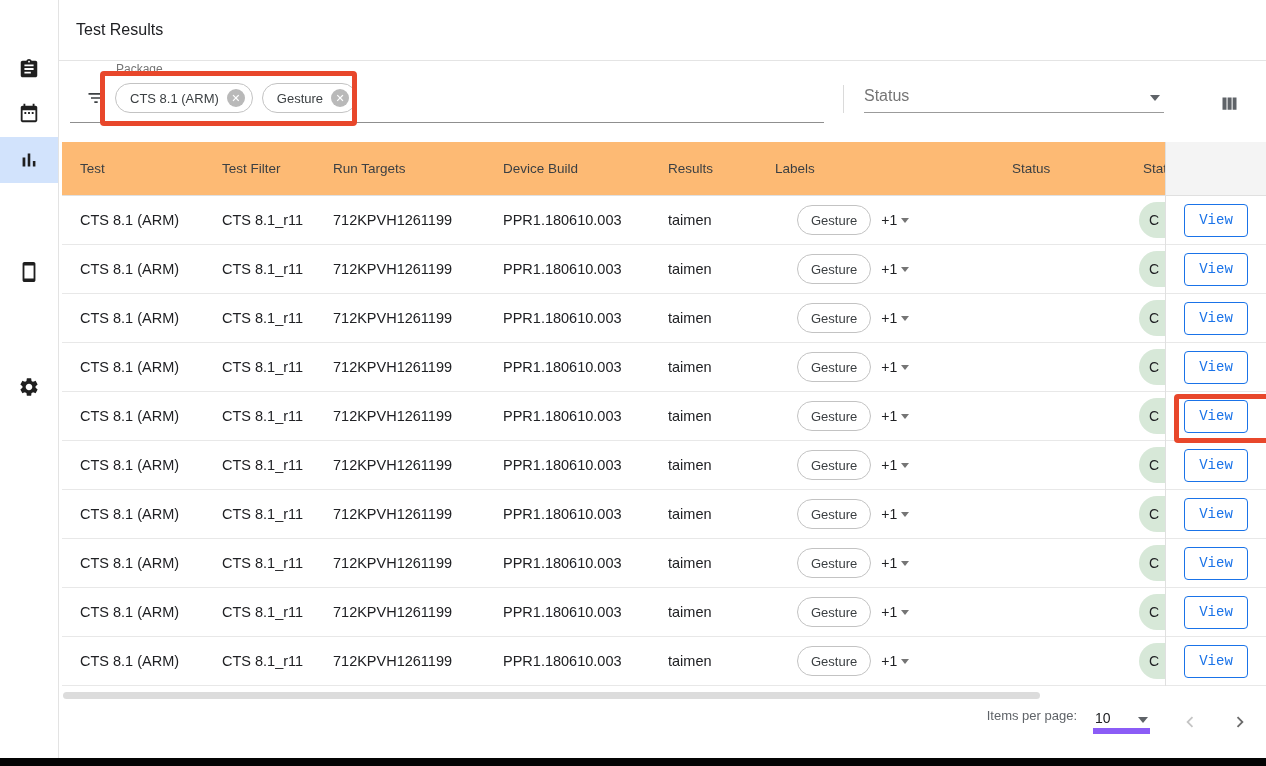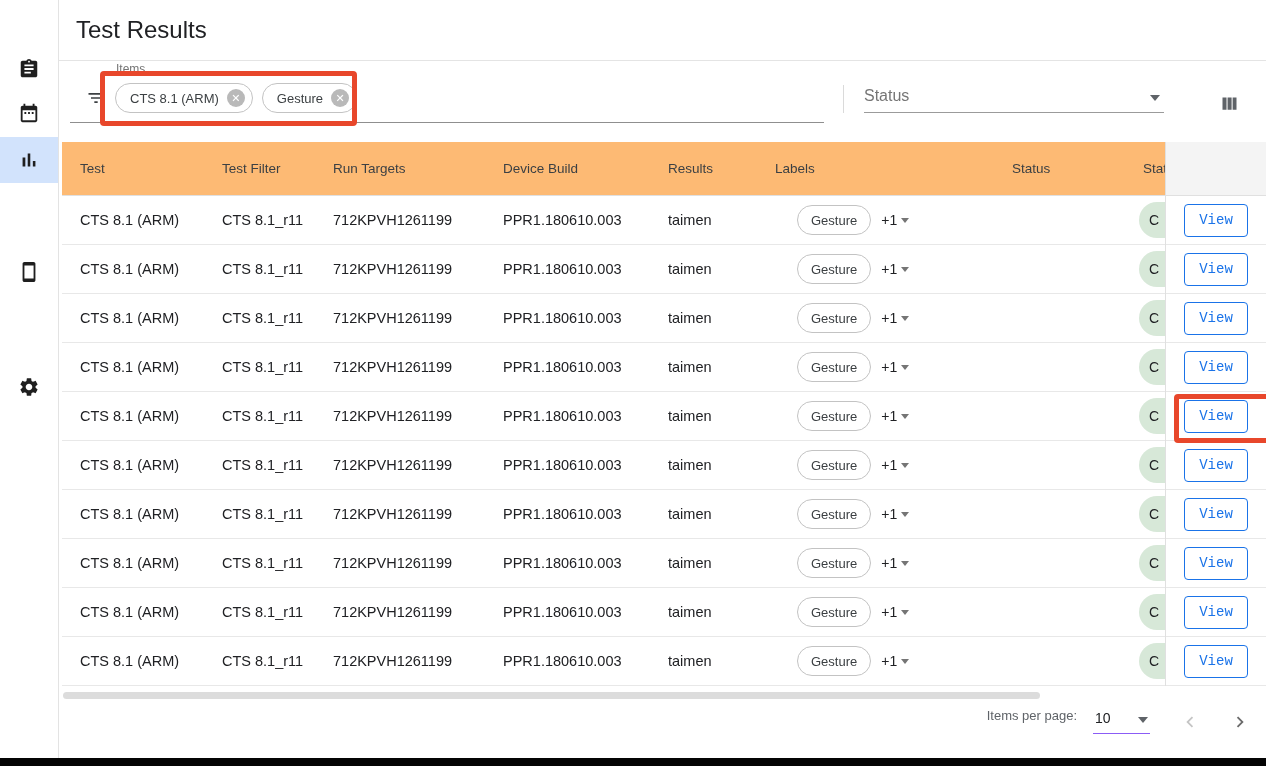--- a/index.html
+++ b/index.html
@@ -9,21 +9,21 @@
     font-family:"Liberation Sans", sans-serif;
   }
   
   .sidebar{position:absolute;left:0;top:0;width:58px;height:758px;background:#fff;border-right:1px solid #e3e3e3;z-index:5}
   .nav-item{position:absolute;left:0;width:58px;height:46px;display:flex;align-items:center;justify-content:center;cursor:pointer}
   .nav-item.active{background:#d2e3fc}
   .icon{width:22px;height:22px;fill:#1f1f1f}
   
   .main{position:absolute;left:59px;top:0;width:1207px;height:758px}
   .page-header{height:61px;border-bottom:1px solid #e4e4e4;display:flex;align-items:center;padding-left:17px;box-sizing:border-box}
-  .page-title{font-size:24px;color:#202124}
+  .page-title{font-size:16px;color:#202124}
   
   .toolbar{position:relative;height:81px}
   .filter-glyph{position:absolute;left:27px;top:27px;width:20px;height:20px;fill:#3c4043}
   .float-label{position:absolute;left:57px;top:1px;font-size:12px;color:#757575}
   .chips{position:absolute;left:56px;top:22px;display:flex;gap:9px}
   .chip{height:28px;border:1px solid #c3c3c3;border-radius:15px;background:#fff;display:flex;align-items:center;padding:0 7px 0 14px;font-size:13px;color:#3c4043;gap:8px;white-space:nowrap}
   .chip-close{width:18px;height:18px;border-radius:50%;background:#b9b9b9;color:#fff;font-size:11px;line-height:18px;display:flex;align-items:center;justify-content:center;cursor:pointer}
   .filter-underline{position:absolute;left:11px;top:61px;width:754px;height:1px;background:#8f8f8f;cursor:text}
   .toolbar-divider{position:absolute;left:784px;top:24px;width:1px;height:28px;background:#dadada}
   .status-field{position:absolute;left:805px;top:26px;width:300px;height:26px;cursor:pointer}
@@ -47,21 +47,21 @@
   .status-cell{padding-left:0;overflow:visible}
   .status-chip{margin-left:14px;height:36px;width:70px;background:#d7e8d8;border-radius:18px;display:inline-flex;align-items:center;padding-left:10px;font-size:14px;color:#202124;box-sizing:border-box}
   .action-col{flex:1;border-left:1px solid #e0e0e0}
   .action-header{height:54px;background:#f4f4f4;border-bottom:1px solid #e0e0e0;box-sizing:border-box}
   .action-cell{height:49px;border-bottom:1px solid #e8e8e8;display:flex;align-items:center;justify-content:center;box-sizing:border-box}
   .view-btn{width:64px;height:33px;border:1px solid #1a73e8;border-radius:4px;background:#fff;color:#1a73e8;font-size:14px;font-family:Liberation Mono, monospace;cursor:pointer}
   
   .hscroll{margin:6px 0 0 4px;width:977px;height:7px;border-radius:4px;background:#dcdcdc;cursor:pointer}
   .pagination{height:44px;margin-top:9px;display:flex;align-items:flex-start;justify-content:flex-end;padding-right:12px}
   .ipp-label{font-size:13px;color:#5f6368;margin-right:16px}
-  .ipp-select{position:relative;width:57px;height:26px;border-bottom:1px solid #8b5cf6;margin-right:26px;cursor:pointer;box-sizing:border-box}
+  .ipp-select{position:relative;width:57px;height:26px;border-bottom:6px solid #8b5cf6;margin-right:26px;cursor:pointer;box-sizing:border-box}
   .ipp-value{position:absolute;left:2px;top:2px;font-size:14px;color:#202124}
   .ipp-caret{position:absolute;right:2px;top:9px;border-left-width:5px;border-right-width:5px;border-top-width:6px}
   .pg-btn{width:28px;height:28px;background:none;border:none;padding:0;display:flex;align-items:center;justify-content:center;cursor:pointer}
   .pg-btn svg{width:22px;height:22px}
   .pg-prev svg{fill:#c5c5c5}
   .pg-next svg{fill:#6b6b6b}
   .pg-gap{width:22px}
   
   .anno{position:absolute;border:5px solid #e8472b;border-radius:4px;box-sizing:border-box;z-index:10;pointer-events:none}
   .anno-filter{left:41px;top:10px;width:257px;height:55px}
@@ -102,21 +102,21 @@
 <div class="main">
 
   <div class="page-header">
     <span class="page-title">Test Results</span>
   </div>
 
   <div class="toolbar">
     <svg class="filter-glyph" viewBox="0 0 24 24">
         <path d="M10 18h4v-2h-4v2zM3 6v2h18V6H3zm3 7h12v-2H6v2z"></path>
       </svg>
-    <span class="float-label">Items</span>
+    <span class="float-label">Package</span>
 
     <div class="chips">
       <div class="chip">
         <span>CTS 8.1 (ARM)</span>
         <span class="chip-close">✕</span>
       </div>
       <div class="chip">
         <span>Gesture</span>
         <span class="chip-close">✕</span>
       </div>

